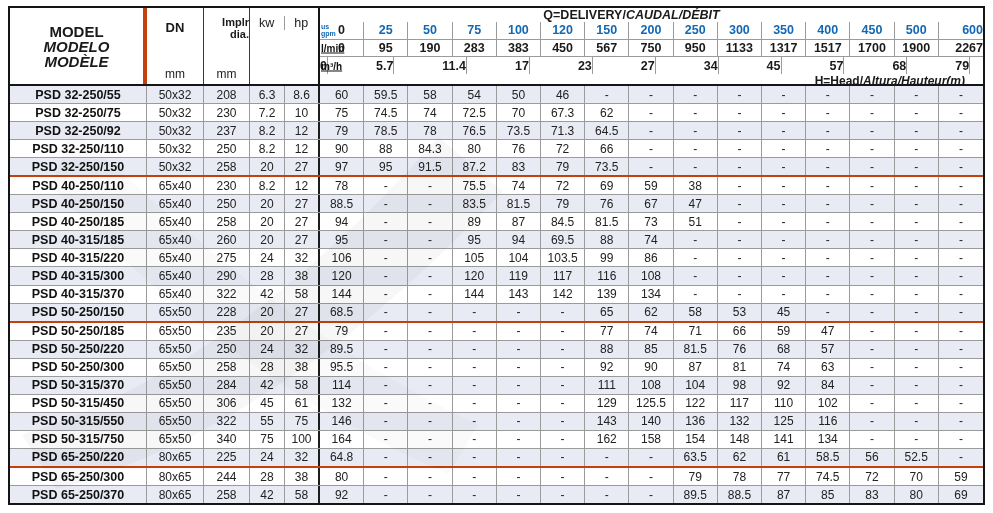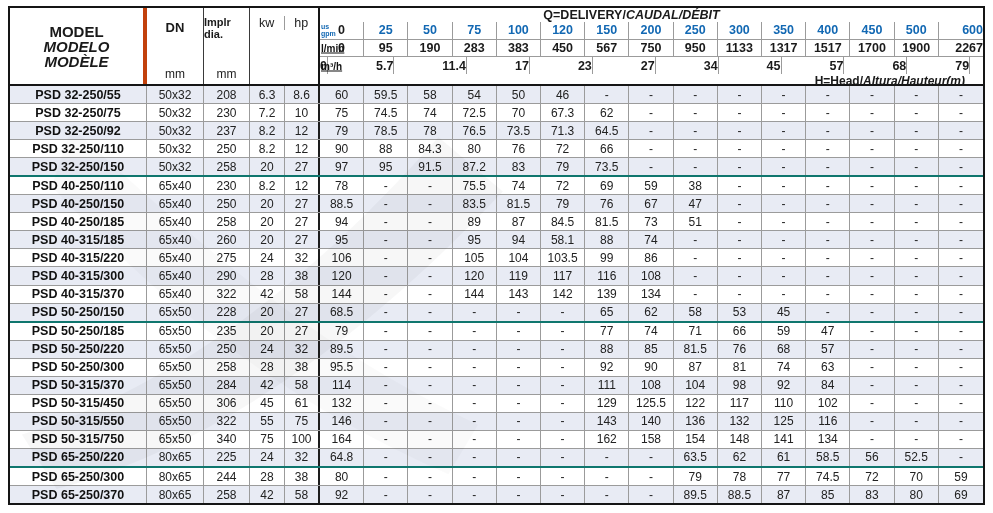--- a/index.html
+++ b/index.html
@@ -32,21 +32,21 @@
   .q-cell:last-child{border-right:none;justify-content:flex-end;}
   .q-cell .ulabel{position:absolute;left:1px;top:50%;transform:translateY(-50%);font-weight:bold;}
   .lab-gpm{color:#1268b3;font-size:7px;line-height:6.5px;text-align:left;}
   .lab-blk{color:#111;font-size:10px;text-decoration:underline;}
   .blue{color:#1268b3;}
   .q-head-title{flex:1;display:flex;align-items:center;justify-content:flex-end;font-size:12px;transform:translateX(-18px);}
   
   .tbody{flex:1;display:flex;flex-direction:column;position:relative;z-index:1;}
   .tr{flex:1;display:grid;grid-template-columns:137px 57px 46px 35px 35px repeat(15,1fr);border-bottom:1px solid #9b9b9b;box-sizing:border-box;}
   .tr.odd{background:#e8ebf4;}
-  .tr.group-end{border-bottom:2px solid #0f766e;}
+  .tr.group-end{border-bottom:2px solid #c2410c;}
   .tr:last-child{border-bottom:none;}
   .c{display:flex;align-items:center;justify-content:center;border-right:1px solid #9b9b9b;box-sizing:border-box;font-size:12px;color:#222;overflow:hidden;white-space:nowrap;}
   .c:last-child{border-right:none;}
   .c.model{font-weight:bold;font-size:12.5px;color:#111;}
   .c.hp{border-right:2px solid #1d1d1d;}
 </style>
 </head>
 <body>
 
 <div class="tbl">
@@ -60,21 +60,21 @@
     <div class="hcell model-h">
       <div class="b">MODEL</div>
       <div class="bi">MODELO</div>
       <div class="bi">MODÈLE</div>
     </div>
     <div class="hcell dn-h">
       <div class="b">DN</div>
       <div class="unit">mm</div>
     </div>
     <div class="hcell imp-h">
-      <div class="b hdr2" style="text-align:left"><span>Implr dia.</span></div>
+      <div class="b hdr2" style="text-align:right"><span>Implr dia.</span></div>
       <div class="unit">mm</div>
     </div>
     <div class="hcell pow-h">
       <div class="kwhp">
         <div class="kw">kw</div>
         <div class="hp">hp</div>
       </div>
     </div>
     <div class="q-block">
       <div class="q-title">
@@ -420,21 +420,21 @@
         <div class="c model">PSD 40-315/185</div>
         <div class="c dn">65x40</div>
         <div class="c imp">260</div>
         <div class="c kw">20</div>
         <div class="c hp">27</div>
         <div class="c">95</div>
         <div class="c">-</div>
         <div class="c">-</div>
         <div class="c">95</div>
         <div class="c">94</div>
-        <div class="c">58.1</div>
+        <div class="c">69.5</div>
         <div class="c">88</div>
         <div class="c">74</div>
         <div class="c">-</div>
         <div class="c">-</div>
         <div class="c">-</div>
         <div class="c">-</div>
         <div class="c">-</div>
         <div class="c">-</div>
         <div class="c">-</div>
       </div>

